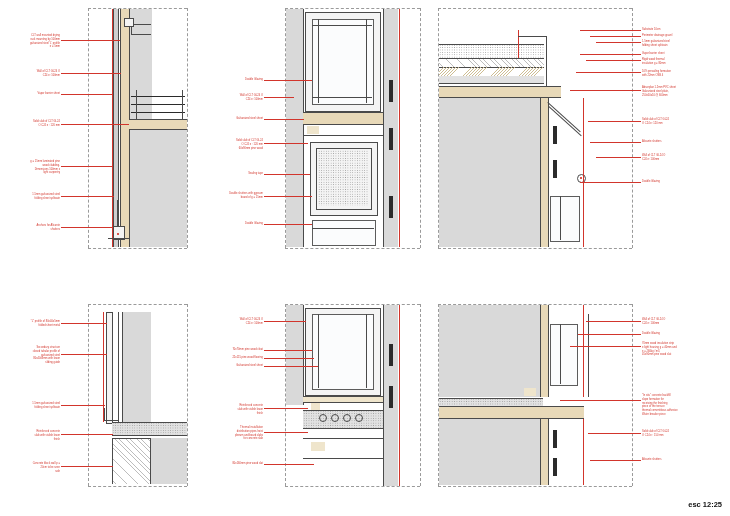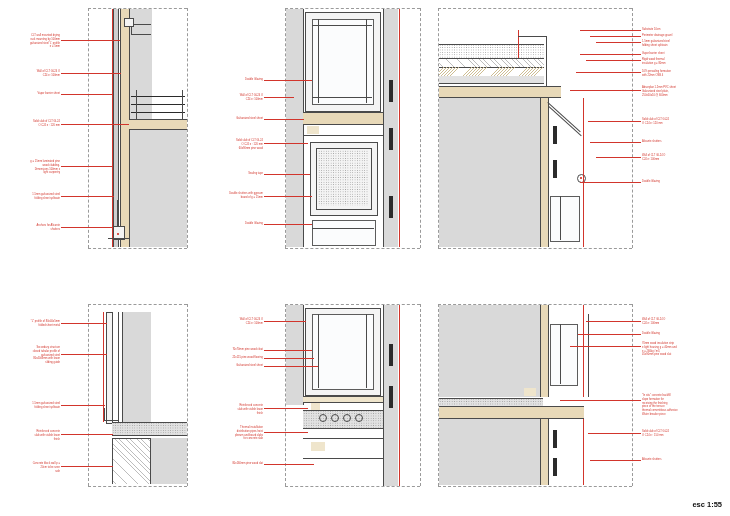--- a/index.html
+++ b/index.html
@@ -408,14 +408,14 @@
 thermal cementitious adhesive
 Water breaker piece</div>
     <div class="lead" style="left:140px;top:110px;width:81px;"></div>
     <div class="lbl l" style="left:222px;top:140px;width:62px;">Solid slab of CLT GL24
 O C24 e : 150 mm</div>
     <div class="lead" style="left:168px;top:143px;width:53px;"></div>
     <div class="lbl l" style="left:222px;top:168px;width:62px;">Alicante shutters</div>
     <div class="lead" style="left:170px;top:170px;width:51px;"></div>
   </div>
 
-  <div class="scale">esc 1:55</div>
+  <div class="scale">esc 12:25</div>
 </div>
 
 </body></html>

